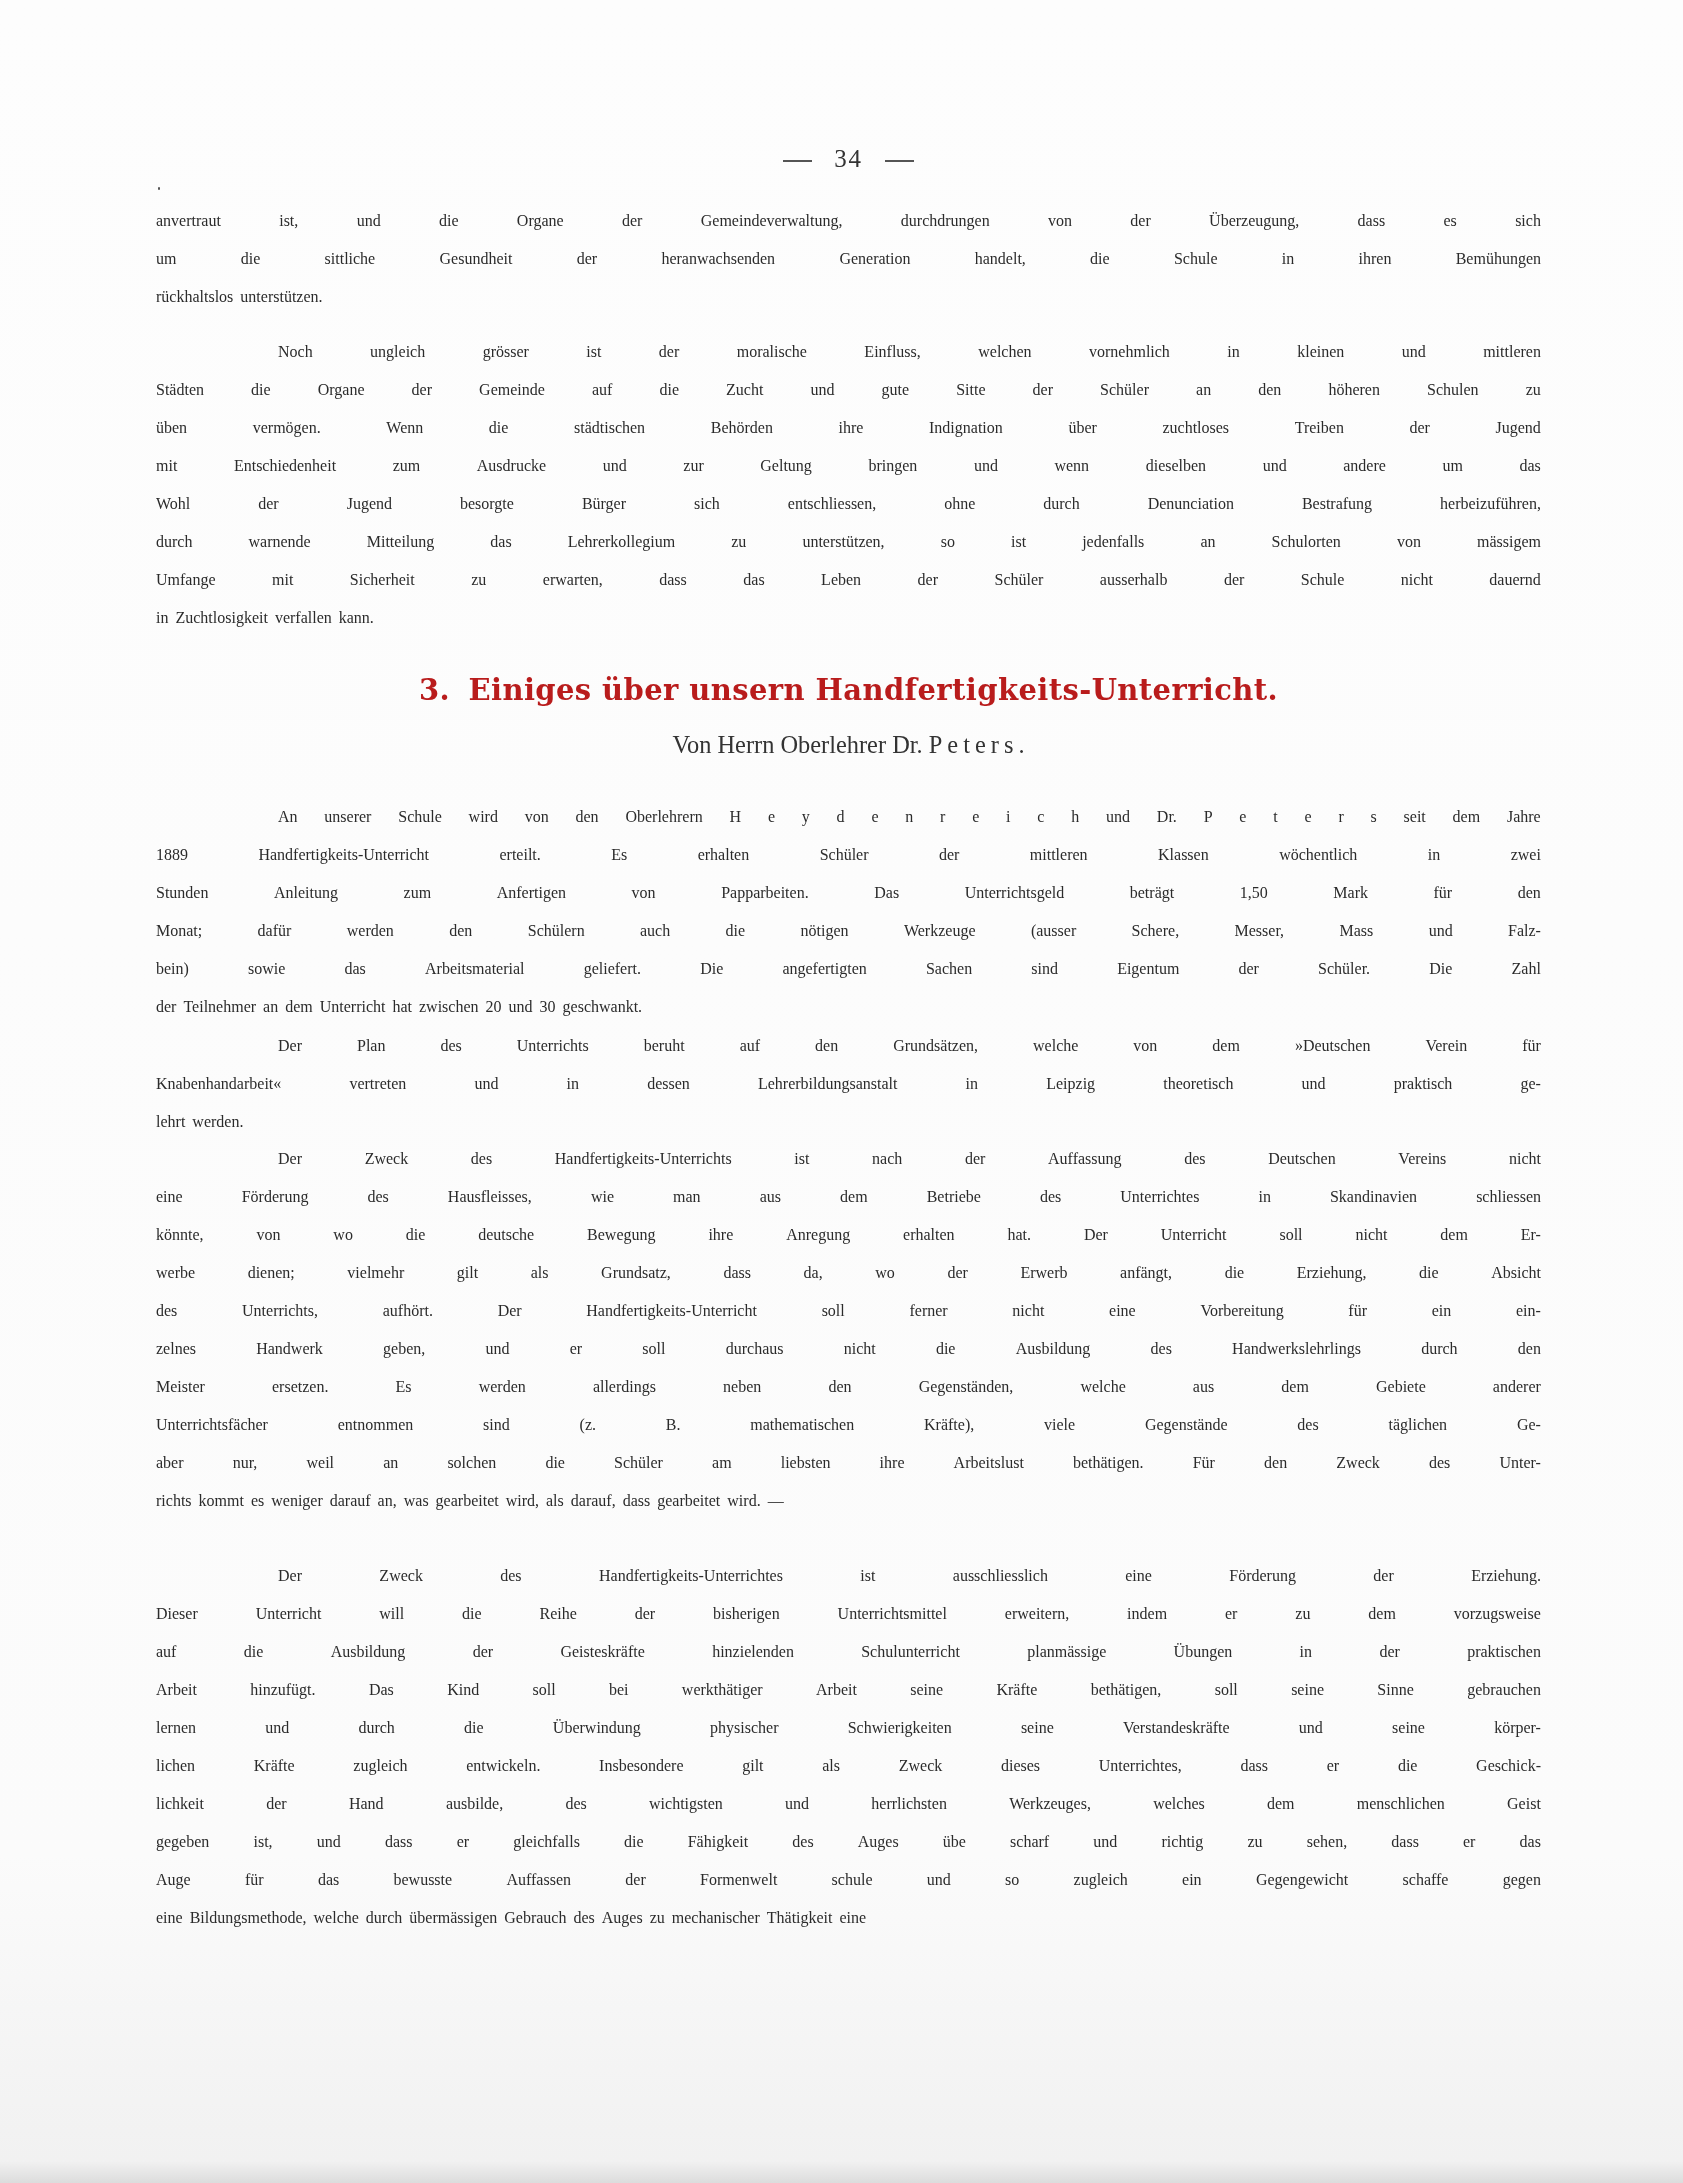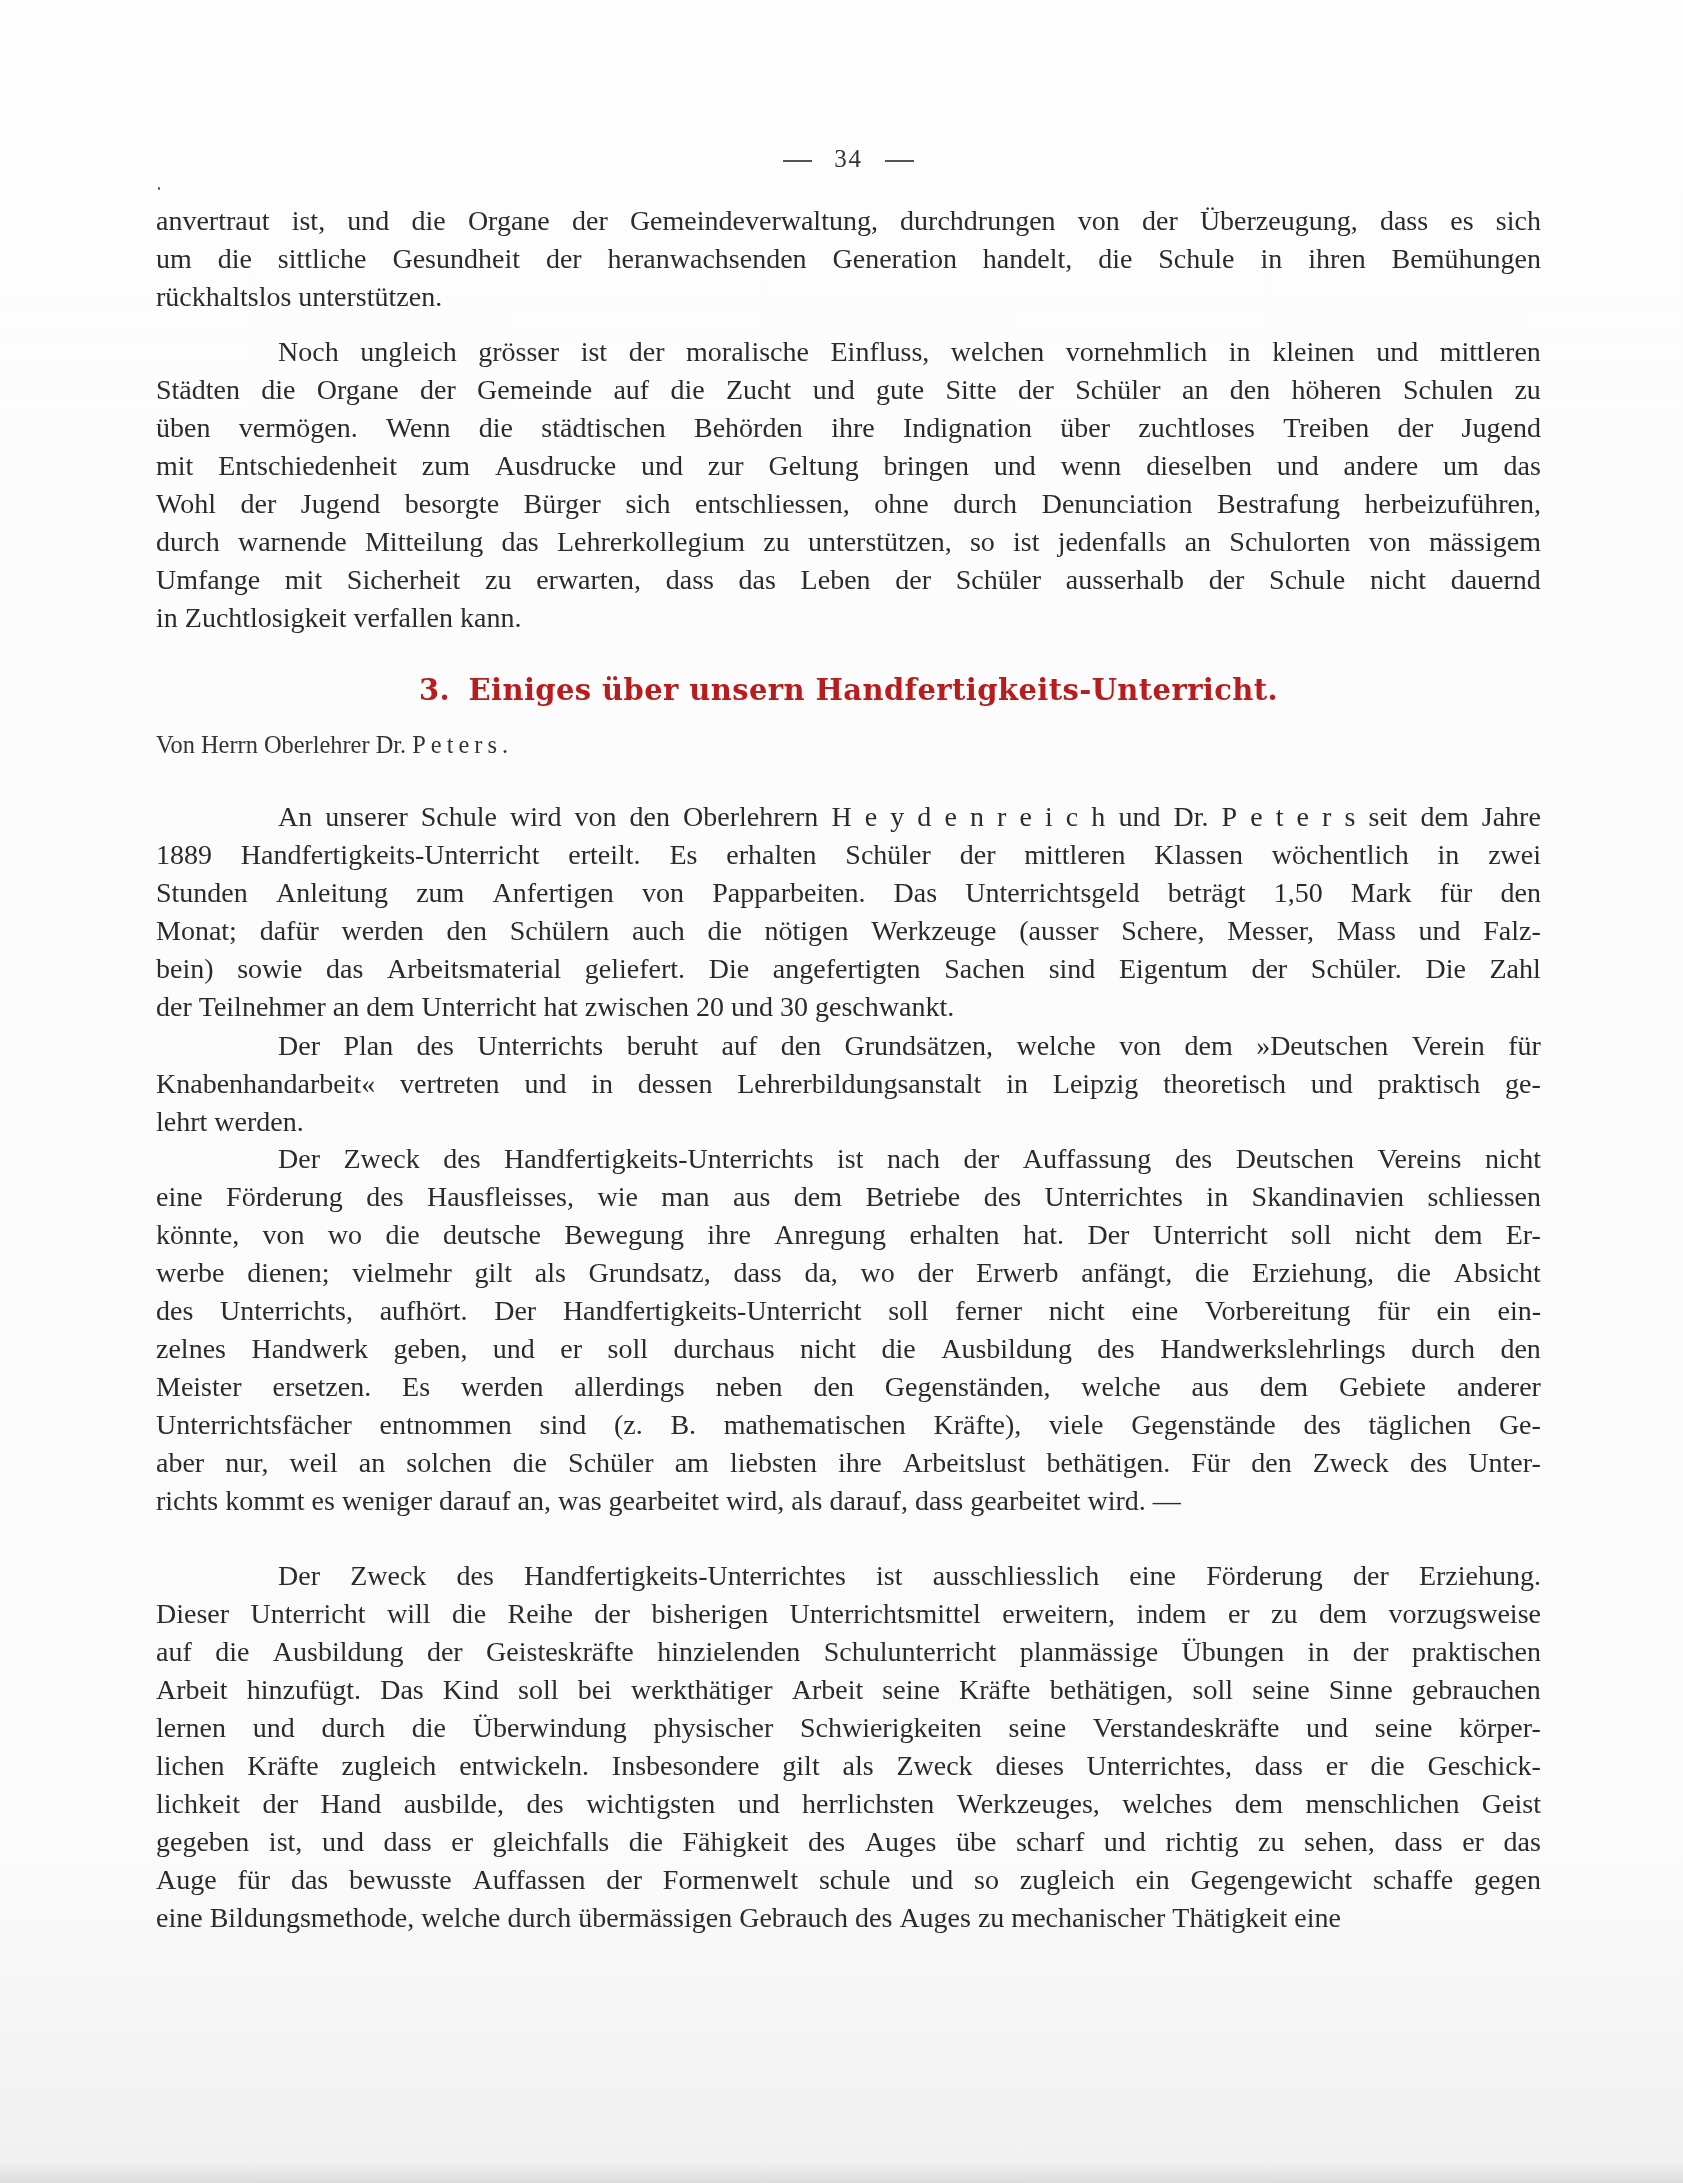--- a/index.html
+++ b/index.html
@@ -42,21 +42,21 @@
   }
   .block {
     position: absolute;
     left: 0;
     width: 1385px;
   }
   .line {
     display: block;
     height: 38px;
     line-height: 38px;
-    font-size: 28px;
+    font-size: 16px;
     text-align: justify;
     text-align-last: justify;
     white-space: nowrap;
     overflow: hidden;
     color: #2b2b2b;
   }
   .line.last {
     text-align-last: left;
   }
   
@@ -78,20 +78,21 @@
     font-size: 29px;
     color: #b91c1c;
     letter-spacing: 0.4px;
   }
   .heading .num { margin-right: 18.5px; }
   .byline {
     position: absolute;
     top: 731px;
     left: 0;
     width: 1385px;
+    text-align: center;
     font-size: 24.4px;
     color: #333;
   }
   .spaced { letter-spacing: 5px; }
   .speck {
     position: absolute;
     width: 2.5px;
     height: 3.4px;
     background: #555;
     border-radius: 1.7px;

